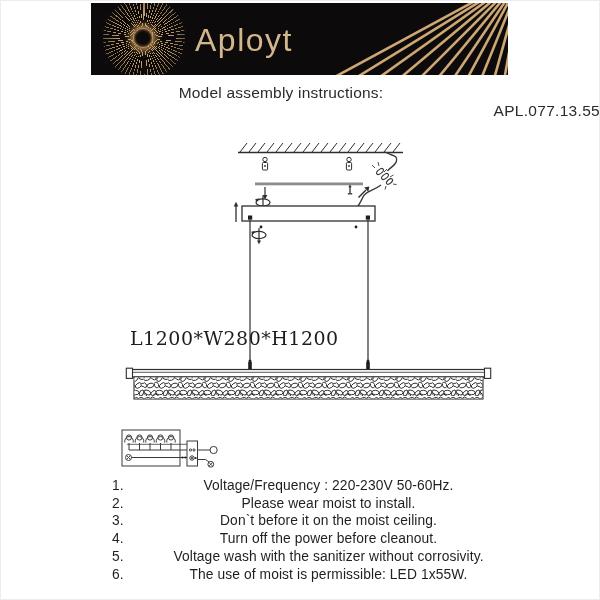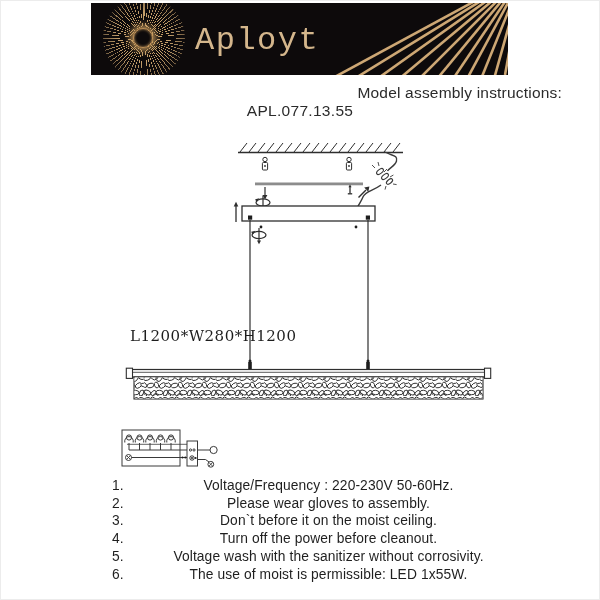--- a/index.html
+++ b/index.html
@@ -22,38 +22,38 @@
     position:absolute; left:6px; top:-12px; width:94px; height:94px; border-radius:50%;
     background: radial-gradient(circle, rgba(13,10,11,0) 0 38%, rgba(13,10,11,0.55) 68%, #0d0a0b 92%);
   }
   .logo-core {
     position:absolute; left:42px; top:25px; width:20px; height:20px; border-radius:50%;
     background:#0d0a0b; border:1.5px solid #c09259;
     box-shadow: 0 0 6px 3px rgba(206,160,95,0.85), inset 0 0 3px rgba(206,160,95,0.9);
   }
   .brand-name {
     position:absolute; left:104px; top:19px;
-    font-family:Liberation Mono, monospace; font-weight:400;
+    font-family:Liberation Sans, sans-serif; font-weight:400;
     font-size:32px; letter-spacing:1.5px; color:#d4b68c;
   }
   .fan { position:absolute; right:0; top:0; }
   
   .doc-title {
-    position:absolute; left:0; top:84px; width:562px; text-align:right;
+    position:absolute; left:0; top:84px; width:562px; text-align:center;
     font-size:15.5px; color:#2b2b2b; letter-spacing:0.2px;
   }
   .doc-model {
-    position:absolute; left:0; top:102px; width:600px; text-align:center;
+    position:absolute; left:0; top:102px; width:600px; text-align:right;
     font-size:15.5px; color:#2b2b2b; letter-spacing:0.3px;
   }
   
   .diagram-svg { position:absolute; left:0; top:0; }
   .dim-label {
     position:absolute; left:130px; top:327px;
-    font-family:"DejaVu Serif", serif; font-size:15px; color:#1d1d1d; letter-spacing:0.5px;
+    font-family:"DejaVu Serif", serif; font-size:19px; color:#1d1d1d; letter-spacing:0.5px;
   }
   
   .instructions { position:absolute; left:112px; top:477px; width:410px; }
   .instr-row { display:flex; line-height:17.7px; font-size:13.8px; color:#1f1f1f; }
   .instr-num { width:23px; flex:none; }
   .instr-text { flex:1; letter-spacing:0.1px;text-align:center; }
 </style>
 </head>
 <body>
 
@@ -236,21 +236,21 @@
 
   <div class="dim-label">L1200*W280*H1200</div>
 
   <div class="instructions">
     <div class="instr-row">
       <span class="instr-num">1.</span>
       <span class="instr-text">Voltage/Frequency : 220-230V 50-60Hz.</span>
     </div>
     <div class="instr-row">
       <span class="instr-num">2.</span>
-      <span class="instr-text">Please wear gloves to assembly.</span>
+      <span class="instr-text">Please wear moist to install.</span>
     </div>
     <div class="instr-row">
       <span class="instr-num">3.</span>
       <span class="instr-text">Don`t before it on the moist ceiling.</span>
     </div>
     <div class="instr-row">
       <span class="instr-num">4.</span>
       <span class="instr-text">Turn off the power before cleanout.</span>
     </div>
     <div class="instr-row">

